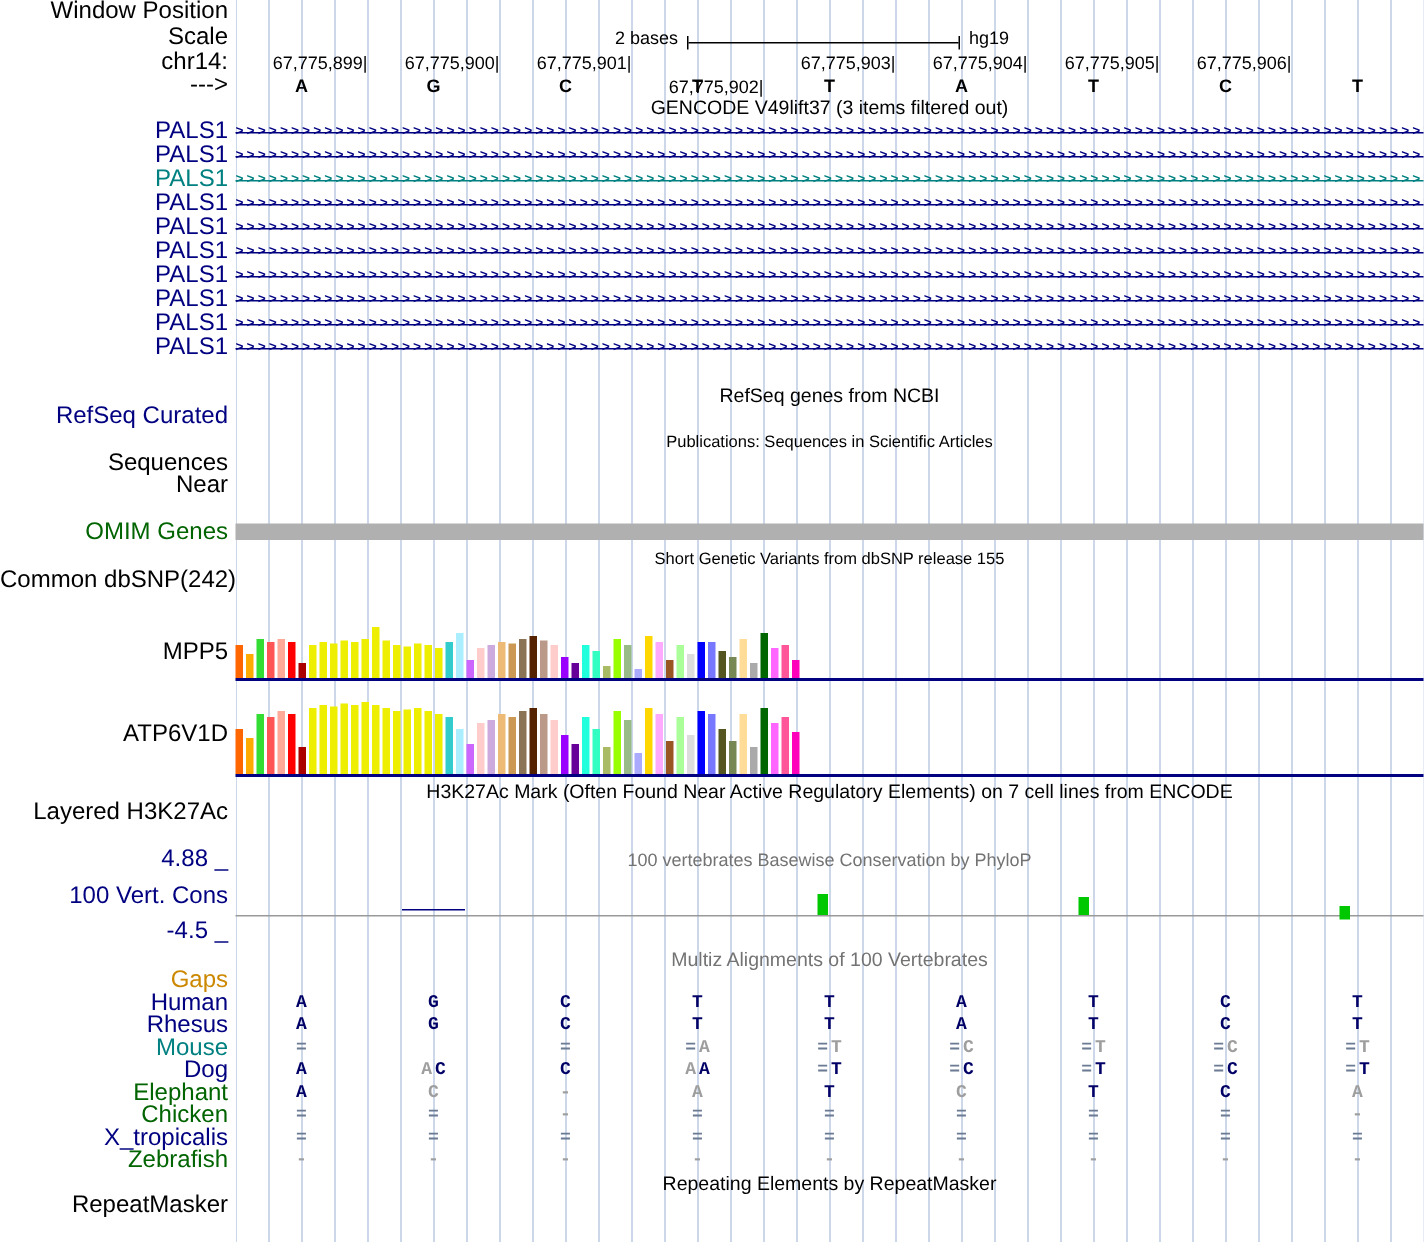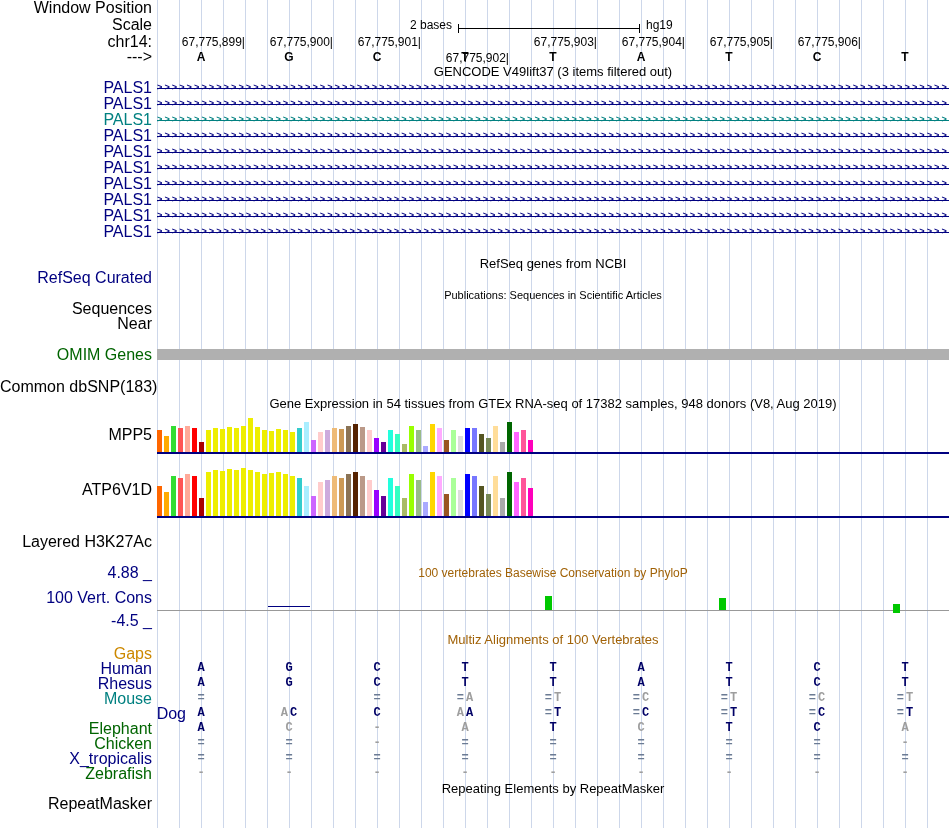--- a/index.html
+++ b/index.html
@@ -4,21 +4,21 @@
 <style>
   body{margin:0;background:#fff}
   #browser{position:relative;width:950px;height:828px;background:#fff;font-family:"Liberation Sans",sans-serif;color:#000;overflow:hidden}
   .grid{position:absolute;left:157px;top:0;width:792px;height:828px;
         background-image:repeating-linear-gradient(to right,#cdd7ea 0,#cdd7ea 1px,transparent 1px,transparent 22px)}
   .lbl{position:absolute;left:0;width:152px;text-align:right;font-size:16px;line-height:13px;white-space:nowrap}
   .title{position:absolute;left:157px;width:792px;text-align:center;font-size:13px;line-height:14px;white-space:nowrap}
   .small{font-size:11px}
   .mid{font-size:12px}
   .green{color:#006400}
-  .blue{color:#a16207}
+  .blue{color:#737373}
   .navy{color:#000080}
   .orange{color:#CC8800}
   .htitle{position:absolute;left:157px;width:792px;top:1px;display:flex;justify-content:center;gap:34px;font-size:13px}
   .num{position:absolute;font-size:12px;text-align:right;white-space:nowrap}
   .base{position:absolute;width:24px;text-align:center;font-size:12px;font-weight:bold}
   #scalebar{position:absolute;left:458px;top:24px;width:180px;height:9px;border-left:1px solid #000;border-right:1px solid #000}
   #scalebar::after{content:"";position:absolute;left:0;right:0;top:4px;height:1px;background:#000}
   .generow{position:absolute;left:157px;width:792px;height:14px}
   .generow .gl{position:absolute;left:0;right:0;top:7px;height:1px;background:currentColor}
   .generow .ch{position:absolute;left:0;right:0;top:1px;height:12px;line-height:13px;overflow:hidden;white-space:nowrap;
@@ -52,24 +52,25 @@
   <div class="title" style="top:257px">RefSeq genes from NCBI</div>
   <div class="lbl navy" style="top:271px">RefSeq Curated</div>
 
   <div class="title small" style="top:288px">Publications: Sequences in Scientific Articles</div>
   <div class="lbl" style="top:302px">Sequences</div>
   <div class="lbl" style="top:317px">Near</div>
 
   <div class="lbl green" style="top:348px">OMIM Genes</div>
   <div class="omimbar" style="top: 349px; background: rgb(176, 176, 176);"></div>
 
-  <div class="lbl" style="top:380px">Common dbSNP(183)</div>
-
-  <div class="title" style="top:397px">Gene Expression in 54 tissues from GTEx RNA-seq of 17382 samples, 948 donors (V8, Aug 2019)</div>
-
+  <div class="title small" style="top:366px">Short Genetic Variants from dbSNP release 155</div>
+  <div class="lbl" style="top:380px">Common dbSNP(242)</div>
+
+
+  <div class="title" style="top:521px">H3K27Ac Mark (Often Found Near Active Regulatory Elements) on 7 cell lines from ENCODE</div>
   <div class="lbl" style="top:535px">Layered H3K27Ac</div>
 
   <div class="lbl navy" style="top:566px">4.88 _</div>
   <div class="title mid blue" style="top:566px">100 vertebrates Basewise Conservation by PhyloP</div>
   <div class="lbl navy" style="top:591px">100 Vert. Cons</div>
   <div class="lbl navy" style="top:614px">-4.5 _</div>
 
   <div class="title blue" style="top:633px">Multiz Alignments of 100 Vertebrates</div>
   <div class="lbl orange" style="top: 647px; color: rgb(204, 136, 0);">Gaps</div>
 
@@ -343,21 +344,21 @@
       <span style="color: rgb(158, 158, 158);">T</span>
     </div>
     <div class="acell" style="left: 795px; top: 692px;">
       <span style="color: rgb(107, 123, 148);">=</span>
       <span style="color: rgb(158, 158, 158);">C</span>
     </div>
     <div class="acell" style="left: 883px; top: 692px;">
       <span style="color: rgb(107, 123, 148);">=</span>
       <span style="color: rgb(158, 158, 158);">T</span>
     </div>
-    <div class="lbl" style="top: 707px; color: rgb(0, 0, 128); padding-left: 34px;">Dog</div>
+    <div class="lbl" style="top: 707px; color: rgb(0, 0, 128);">Dog</div>
     <div class="acell" style="left: 179px; top: 707px;">
       <span style="color: rgb(0, 0, 102);">A</span>
     </div>
     <div class="acell" style="left: 267px; top: 707px;">
       <span style="color: rgb(158, 158, 158);">A</span>
       <span style="color: rgb(0, 0, 102);">C</span>
     </div>
     <div class="acell" style="left: 355px; top: 707px;">
       <span style="color: rgb(0, 0, 102);">C</span>
     </div>

